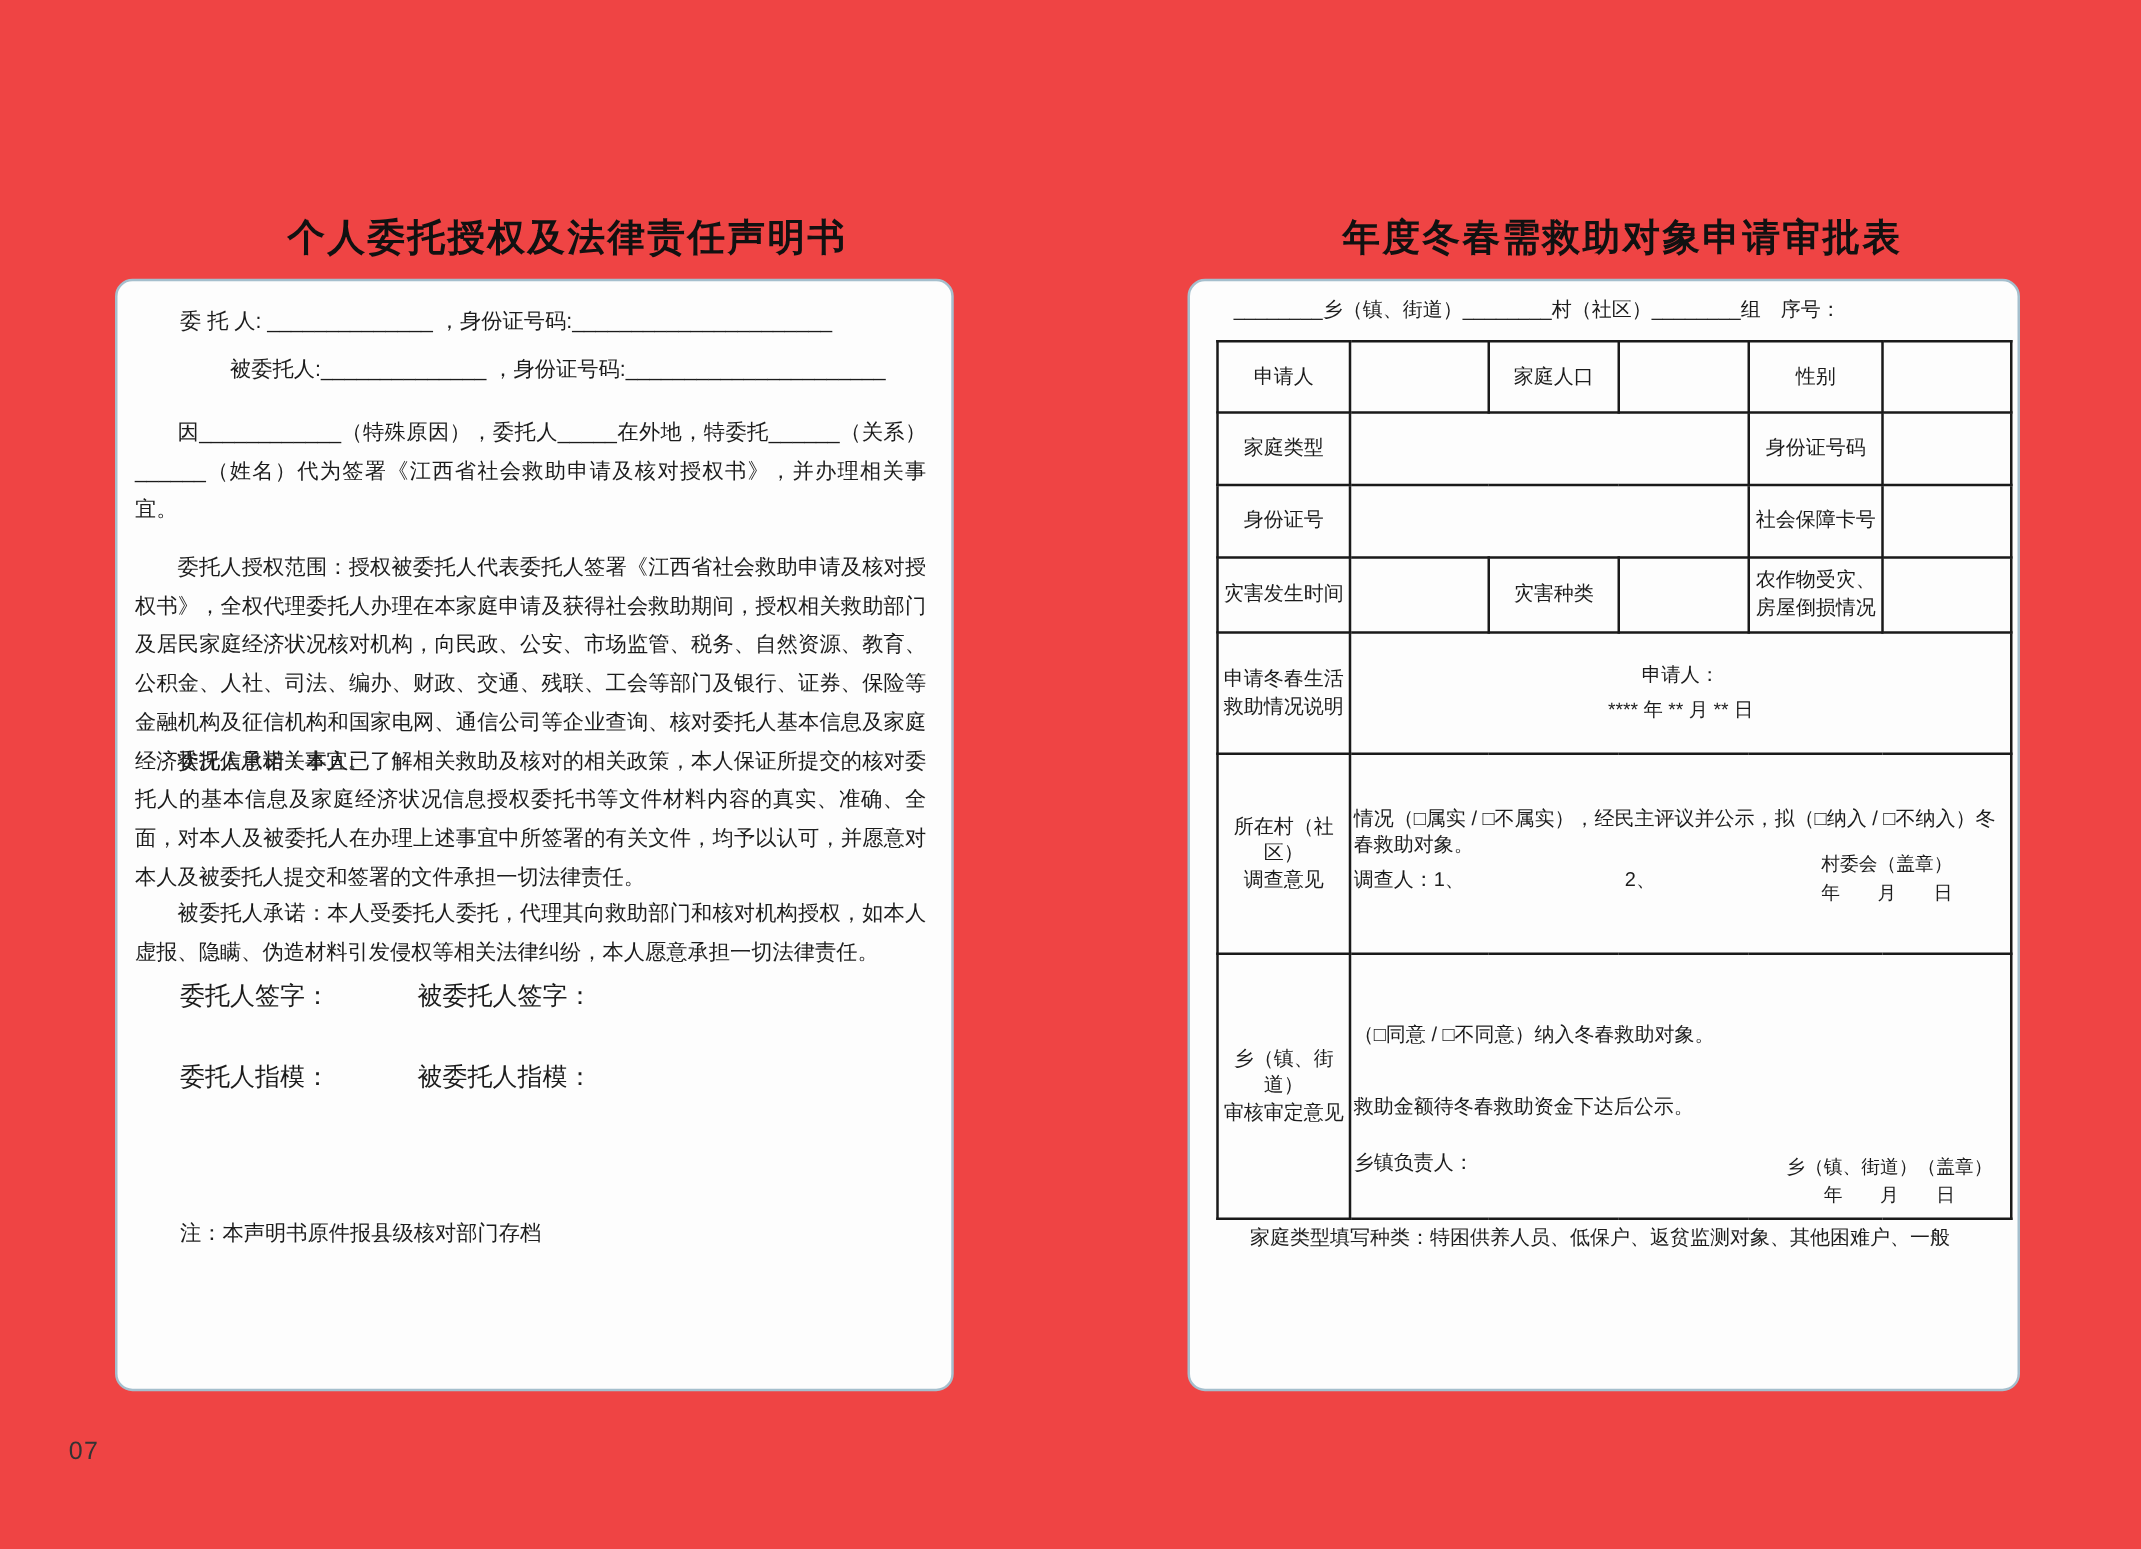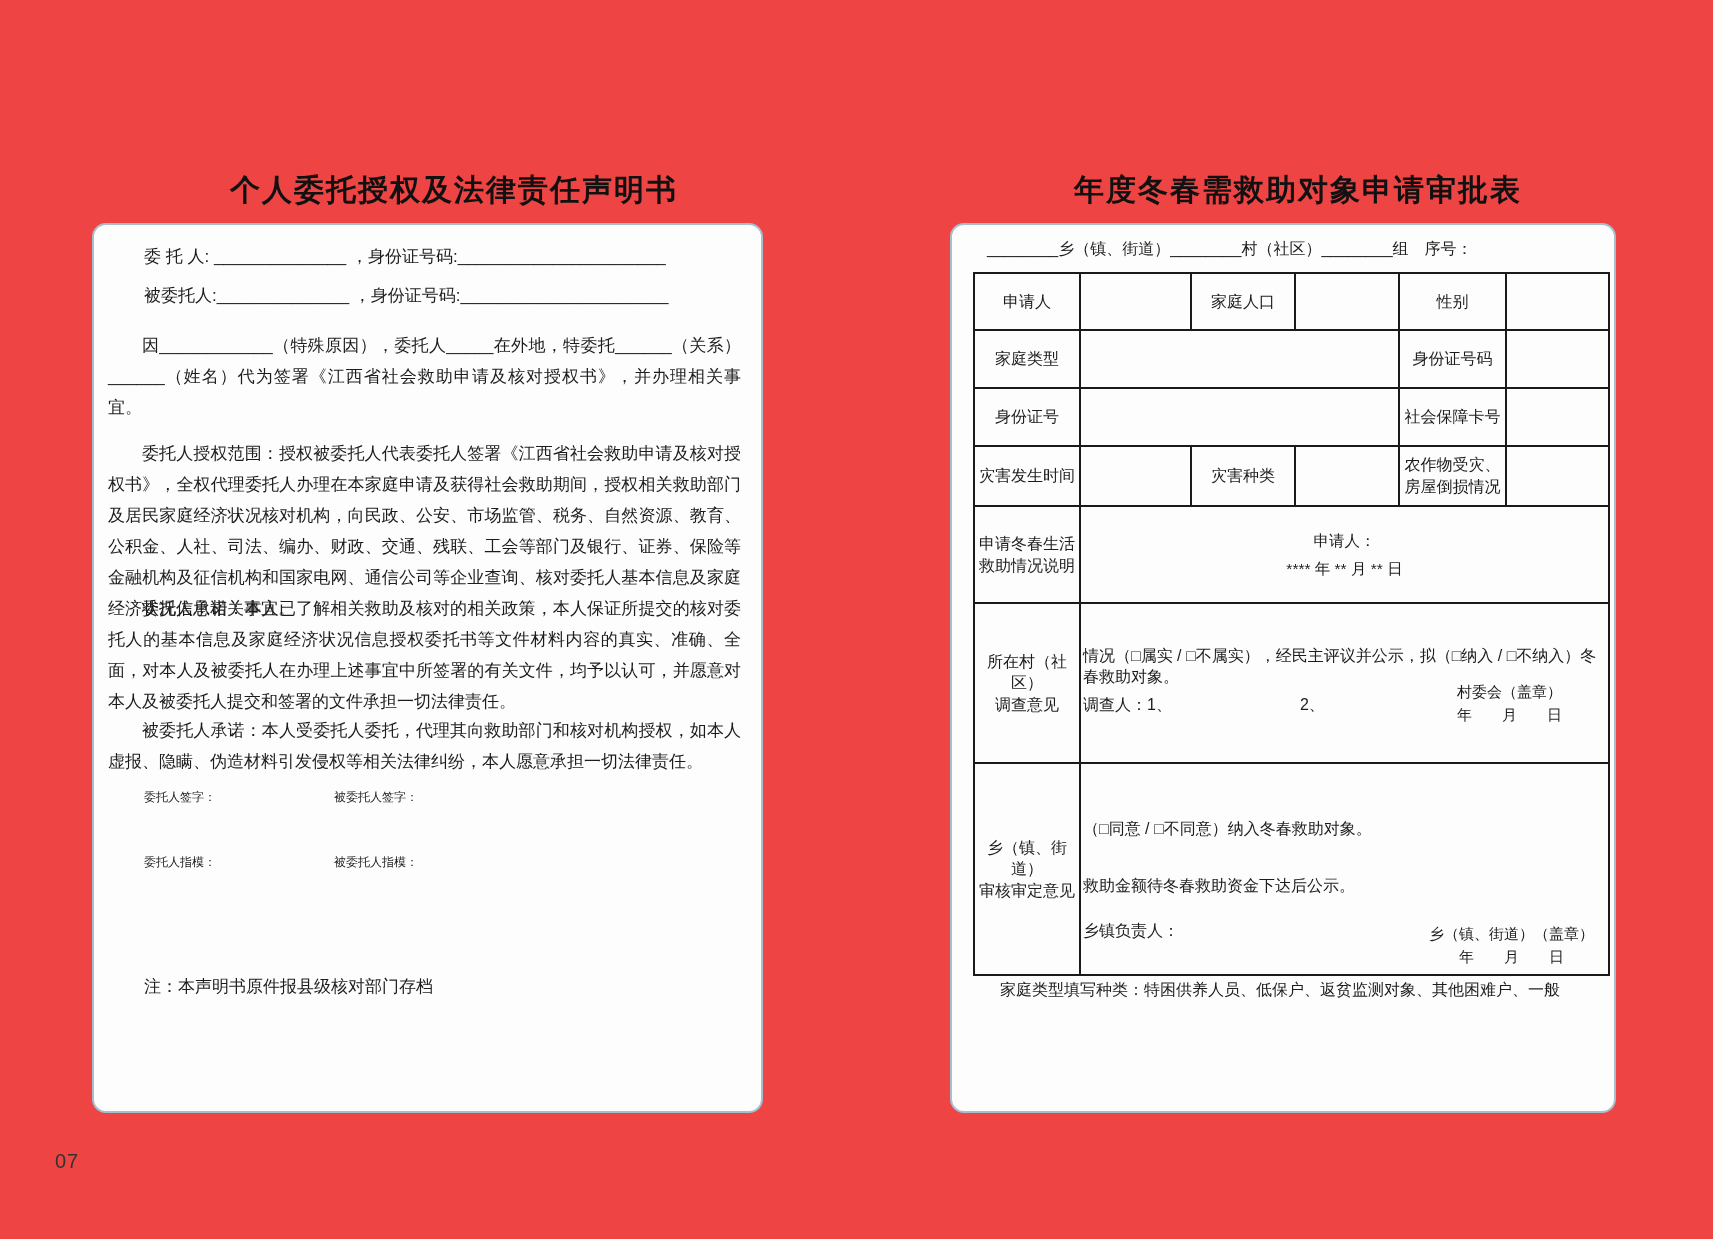--- a/index.html
+++ b/index.html
@@ -23,21 +23,21 @@
     background:#fdfdfd;box-sizing:border-box;padding-left:32px;
   }
   .card-left{left:92px;width:671px;}
   .card-right{left:950px;width:666px;}
   .blk{position:absolute;left:14px;right:20px;}
   .party{left:50px;line-height:39px;font-size:17px;white-space:pre-line;}
   .para{
     font-size:17px;line-height:31px;text-align:justify;
     text-indent:2em;margin:0;
   }
-  .rowline{left:50px;font-size:12px;line-height:24px;display:flex;}
+  .rowline{left:50px;font-size:20px;line-height:24px;display:flex;}
   .rowline .lbl-a{width:190px;flex:0 0 auto;}
   .single{left:50px;font-size:17px;line-height:24px;white-space:pre;}
   .page-num{position:absolute;left:55px;top:1150px;font-size:20px;color:#333;letter-spacing:1px;}
 
   
   .hdr-line{position:absolute;top:14px;left:35px;font-size:16px;line-height:20px;white-space:pre;}
   table.grid{
     position:absolute;top:47px;left:21px;
     width:635px;border-collapse:collapse;table-layout:fixed;
     border:2.5px solid #111;
@@ -68,21 +68,21 @@
 </style>
 </head>
 <body>
 
 <div class="canvas">
 
   <div class="form-title" style="left:454px;">个人委托授权及法律责任声明书</div>
 
   <div class="card card-left">
     <div class="blk party" style="top:12px;">委 托 人: ______________ ，身份证号码:______________________</div>
-    <div class="blk party" style="top:51px;">被委托人:______________ ，身份证号码:______________________</div>
+    <div class="blk party" style="top:51px;margin-left:40px;">被委托人:______________ ，身份证号码:______________________</div>
 
     <p class="blk para" style="top:105px;">因____________（特殊原因），委托人_____在外地，特委托______（关系）______（姓名）代为签署《江西省社会救助申请及核对授权书》，并办理相关事宜。</p>
     <p class="blk para" style="top:213px;">委托人授权范围：授权被委托人代表委托人签署《江西省社会救助申请及核对授权书》，全权代理委托人办理在本家庭申请及获得社会救助期间，授权相关救助部门及居民家庭经济状况核对机构，向民政、公安、市场监管、税务、自然资源、教育、公积金、人社、司法、编办、财政、交通、残联、工会等部门及银行、证券、保险等金融机构及征信机构和国家电网、通信公司等企业查询、核对委托人基本信息及家庭经济状况信息相关事宜。</p>
     <p class="blk para" style="top:368px;">委托人承诺：本人已了解相关救助及核对的相关政策，本人保证所提交的核对委托人的基本信息及家庭经济状况信息授权委托书等文件材料内容的真实、准确、全面，对本人及被委托人在办理上述事宜中所签署的有关文件，均予以认可，并愿意对本人及被委托人提交和签署的文件承担一切法律责任。</p>
     <p class="blk para" style="top:490px;">被委托人承诺：本人受委托人委托，代理其向救助部门和核对机构授权，如本人虚报、隐瞒、伪造材料引发侵权等相关法律纠纷，本人愿意承担一切法律责任。</p>
 
     <div class="blk rowline" style="top:560px;">
       <span class="lbl-a">委托人签字：</span>
       <span>被委托人签字：</span>
     </div>

